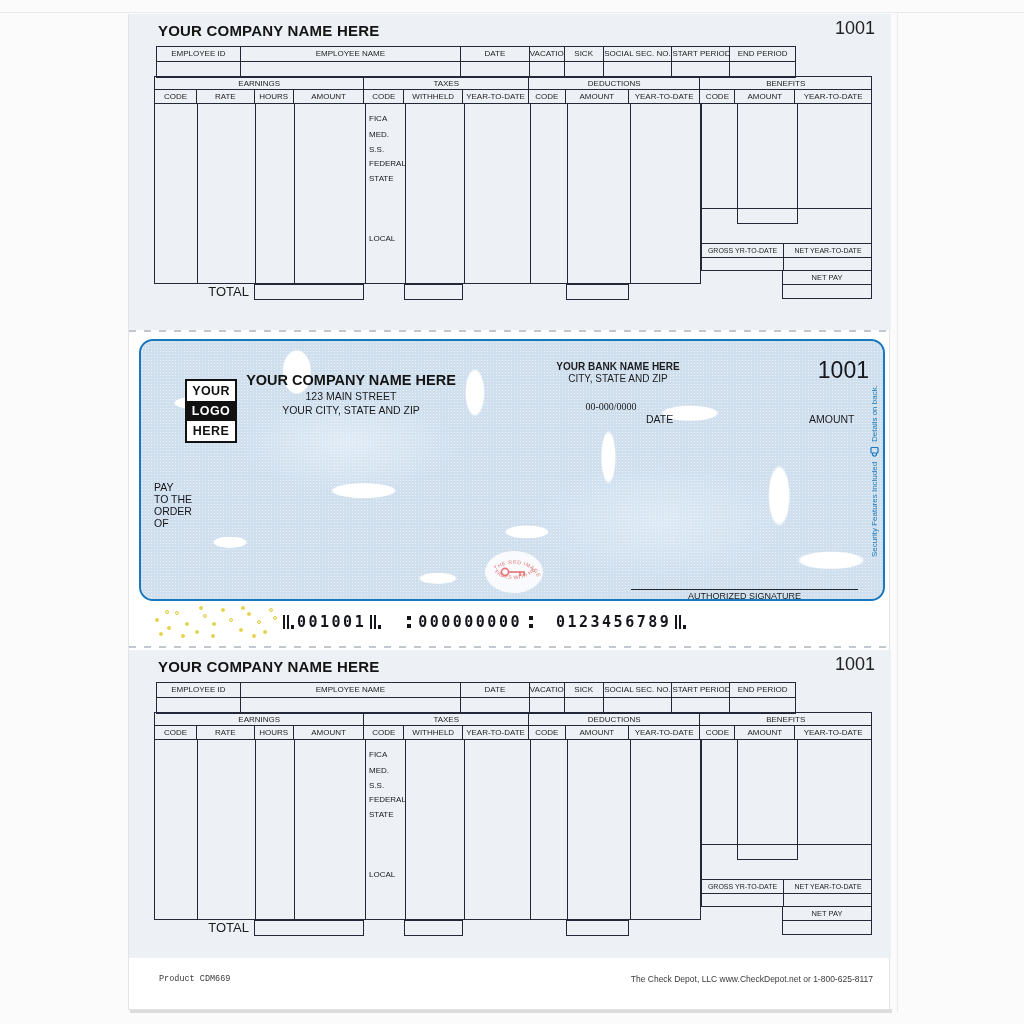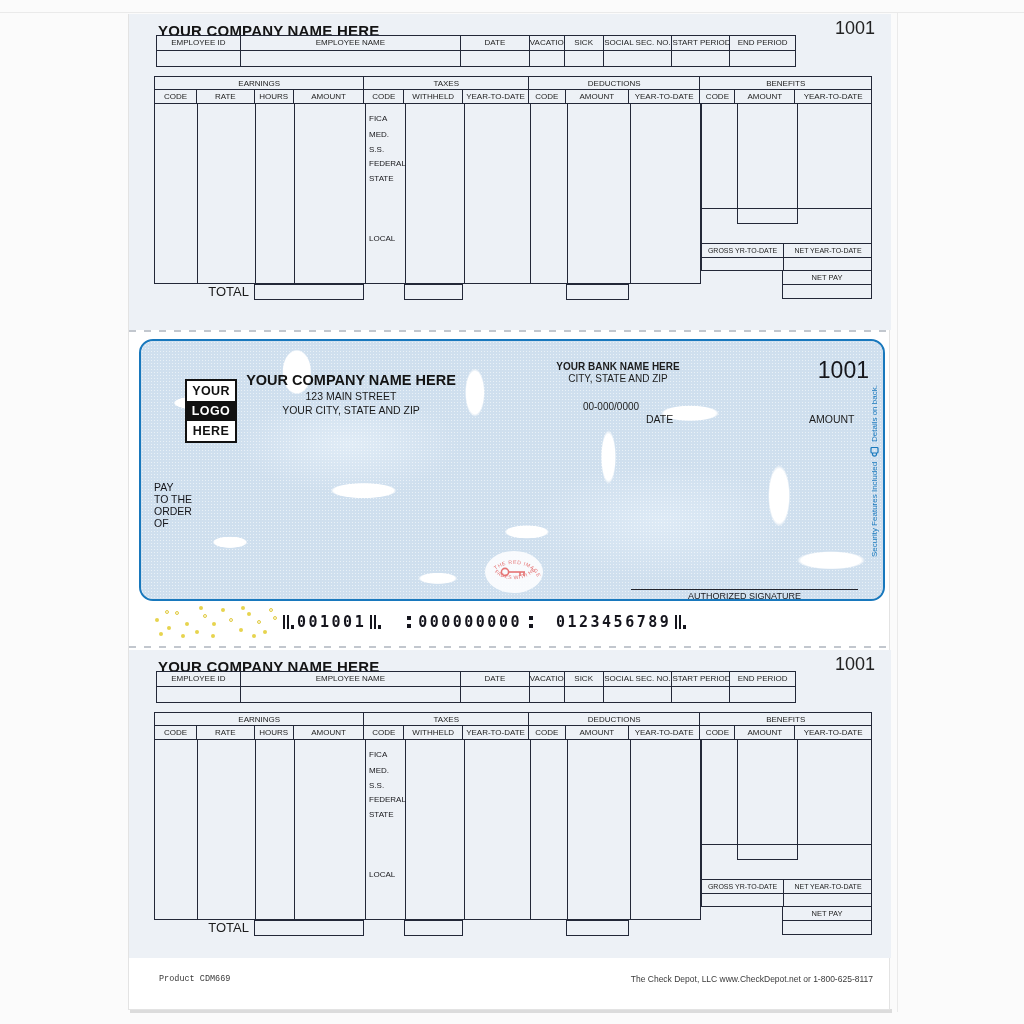--- a/index.html
+++ b/index.html
@@ -15,21 +15,21 @@
   .stub-slot { position:absolute; left:0; width:762px; background:#edf1f6; }
   .stub { position:relative; width:762px; height:100%; }
 
   .perf { position:absolute; left:0; width:762px; height:2px;
           background:repeating-linear-gradient(90deg,#c2c7ce 0 7px, transparent 7px 15px); }
 
   
   .stub-title { position:absolute; left:29px; top:8px; font-size:15px; font-weight:bold; letter-spacing:.2px; color:#141414; }
   .stub-number { position:absolute; right:16px; top:4px; font-size:18px; color:#222; }
 
-  .emp-table { position:absolute; left:27px; top:21px; width:640px; border:1px solid #232838; }
+  .emp-table { position:absolute; left:27px; top:32px; width:640px; border:1px solid #232838; }
   .emp-row { display:flex; height:15px; }
   .emp-row.head { border-bottom:1px solid #232838; }
   .emp-cell { border-right:1px solid #232838; font-size:8px; text-align:center; line-height:14px; overflow:hidden; white-space:nowrap; }
   .emp-cell:last-child { border-right:none; }
 
   .main-table { position:absolute; left:25px; top:62px; width:718px; height:232px; }
   .sec-row, .colhead-row { display:flex; height:14px; border:1px solid #232838; }
   .colhead-row { border-top:none; }
   .sec-cell, .colhead-cell { border-right:1px solid #232838; font-size:8px; text-align:center; line-height:13px; overflow:hidden; white-space:nowrap; }
   .sec-cell:last-child, .colhead-cell:last-child { border-right:none; }
@@ -87,21 +87,21 @@
   .check-number { position:absolute; right:14px; top:16px; font-size:23px; color:#17171c; }
   .logo-box { position:absolute; left:44px; top:38px; width:52px; height:64px; border:2px solid #111; background:#fff; }
   .logo-line { height:20px; font-size:12.5px; font-weight:bold; text-align:center; line-height:20px; letter-spacing:.4px; color:#111; }
   .logo-line.inv { background:#111; color:#fff; }
   .company-block { position:absolute; left:102px; top:31px; width:216px; text-align:center; }
   .company-name { font-size:14.5px; font-weight:bold; color:#141414; white-space:nowrap; }
   .company-addr { font-size:10.5px; margin-top:2px; color:#1a1a1a; }
   .bank-block { position:absolute; left:395px; top:20px; width:164px; text-align:center; }
   .bank-name { font-size:10px; font-weight:bold; }
   .bank-city { font-size:10px; margin-top:1px; }
-  .fraction { position:absolute; left:420px; top:60px; width:100px; text-align:center; font-size:10px; }
+  .fraction { position:absolute; left:420px; top:60px; width:100px; text-align:center; font-size:10px;font-family:Liberation Serif, serif; }
   .date-label { position:absolute; left:505px; top:72px; font-size:10.5px; }
   .amount-label { position:absolute; left:668px; top:72px; font-size:10.5px; }
   .payee { position:absolute; left:13px; top:140px; font-size:10.5px; line-height:12px; color:#15151a; }
   .sig-area { position:absolute; left:490px; top:248px; width:227px; }
   .sig-line { width:100%; height:1px; background:#23232a; }
   .sig-label { margin-top:1px; text-align:center; font-size:9px; color:#1a1a1e; }
   .seal { position:absolute; left:342px; top:208px; }
   .sec-strip { position:absolute; right:2px; top:28px; height:204px; width:13px;
     writing-mode:vertical-rl; transform:rotate(180deg);
     display:flex; align-items:center; justify-content:center; gap:5px;

